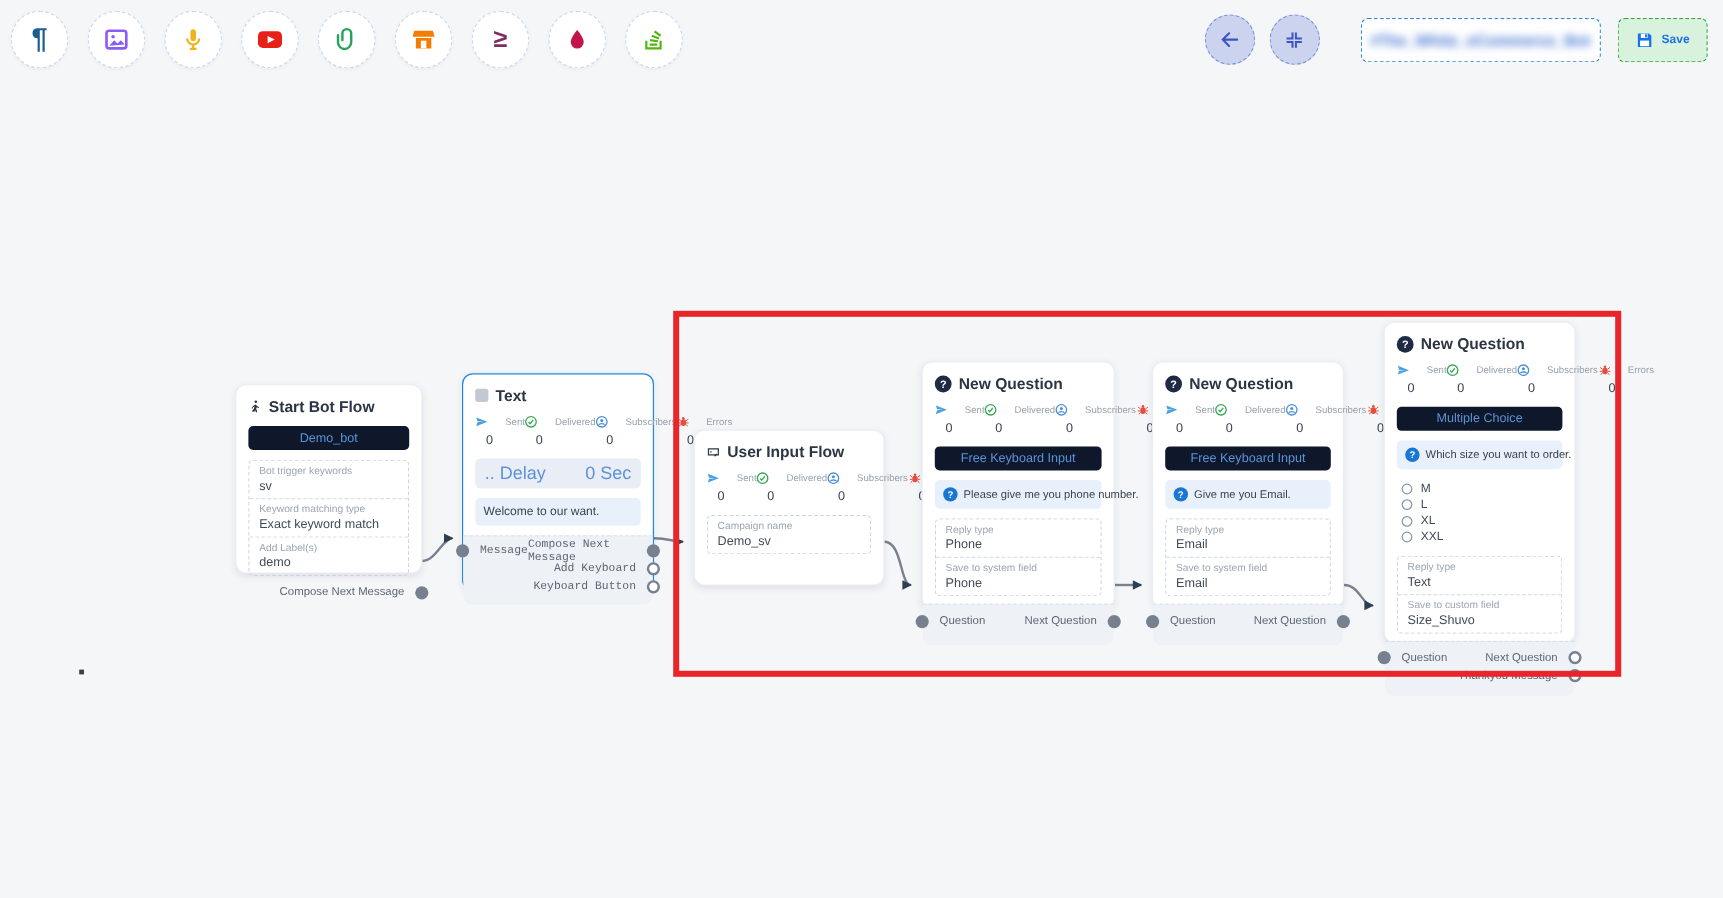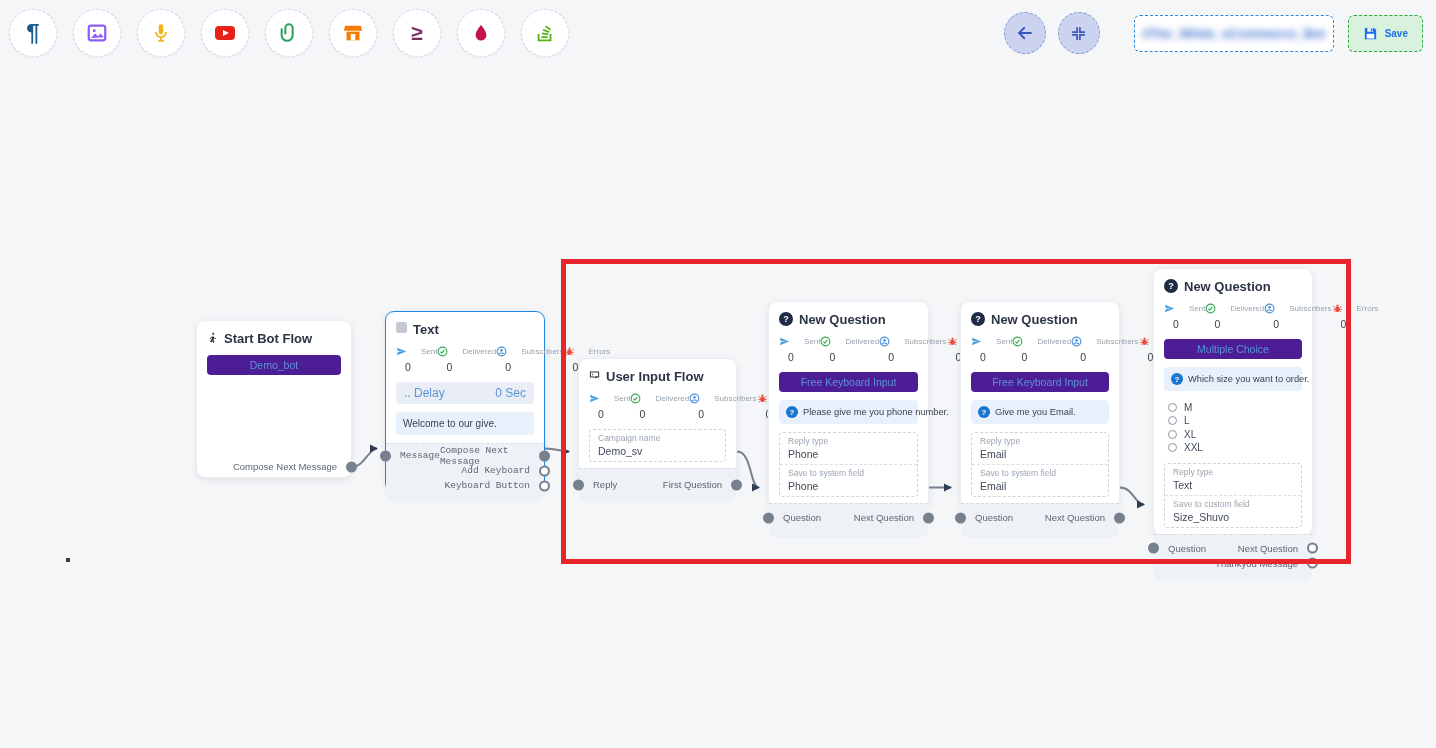--- a/index.html
+++ b/index.html
@@ -44,35 +44,35 @@
   }
   
   .edges { position:absolute; inset:0; z-index:1; pointer-events:none; }
   .node {
     position:absolute; background:#fff; border:1px solid #ebeef2; border-radius:9px;
     box-shadow:0 2px 6px rgba(40,60,90,.10);
     display:flex; flex-direction:column; z-index:2;
   }
   .node.selected { border:1.5px solid #1e88e5; }
   .nbody { padding:10px 10px 0; display:flex; flex-direction:column; }
-  .nhead { display:flex; align-items:flex-start; gap:6px; font-size:13px; font-weight:700; color:#2c3544; margin-bottom:9px; }
+  .nhead { display:flex; align-items:center; gap:6px; font-size:13px; font-weight:700; color:#2c3544; margin-bottom:9px; }
   .sq-icon { width:11px; height:11px; background:#c2c9d3; border-radius:2px; flex:none; }
   .qhead { width:14px; height:14px; border-radius:50%; background:#1f2a44; color:#fff;
     display:flex; align-items:center; justify-content:center; font-size:9px; font-weight:800; flex:none; }
   .qhead::after { content:"?"; }
   
   .stats { display:flex; justify-content:space-between; margin-bottom:9px; }
   .stat-top { display:flex; align-items:center; gap:14px; }
   .stat-label { font-size:8px; color:#98a2ae; }
   .stat-val { font-size:10.5px; color:#39424f; margin-top:4px; padding-left:9px; }
   
-  .pill { background:#4c1d95; color:#5b93d8; font-size:10.5px; text-align:center;
+  .pill { background:#0f172a; color:#5b93d8; font-size:10.5px; text-align:center;
     padding:4px 0; border-radius:4px; margin-bottom:8px; cursor:pointer; }
   .delay { display:flex; justify-content:space-between; background:#e9eef6; color:#5b93d8;
-    font-size:12px; padding:4px 8px; border-radius:4px; margin-bottom:8px; cursor:pointer; }
+    font-size:15px; padding:4px 8px; border-radius:4px; margin-bottom:8px; cursor:pointer; }
   .msg { background:#e8f1fb; border-radius:4px; padding:6px 7px; font-size:10px; color:#39424f;
     display:flex; gap:5px; align-items:center; margin-bottom:8px; }
   .qdot { width:12px; height:12px; border-radius:50%; background:#1976d2; color:#fff;
     font-size:8px; font-weight:800; display:flex; align-items:center; justify-content:center; flex:none; }
   .qdot::after { content:"?"; }
   .qtext { white-space:nowrap; font-size:9.3px; }
   
   .fields { border:1px dashed #ccd5e0; border-radius:4px; margin-bottom:6px; cursor:pointer; }
   .field { padding:3px 8px 4px; }
   .field + .field { border-top:1px dashed #d8dfe8; }
@@ -200,20 +200,34 @@
 <div class="node" style="left:196px;top:320px;width:156px;height:158px;">
   <div class="nbody">
     <div class="nhead">
       <svg viewBox="0 0 24 24" width="11" height="13">
           <circle cx="13.5" cy="3.8" r="2.3" fill="#2f3640"></circle>
           <path d="M6 21.5l4-5 1-4-2.5 1-1 3-1.8-.8 3-4.7 4.8-2 2.5 3 3.5 1.4-.7 1.9-3.3-1.3-1.6 3.4 2.1 2.6-.8 3.6-1.8-.4-.6-3.7-2.4 2.6z" fill="#2f3640"></path>
         </svg>
       <span>Start Bot Flow</span>
     </div>
     <div class="pill">Demo_bot</div>
+    <div class="fields">
+      <div class="field">
+        <div class="f-label">Bot trigger keywords</div>
+        <div class="f-value">sv</div>
+      </div>
+      <div class="field">
+        <div class="f-label">Keyword matching type</div>
+        <div class="f-value">Exact keyword match</div>
+      </div>
+      <div class="field">
+        <div class="f-label">Add Label(s)</div>
+        <div class="f-value">demo</div>
+      </div>
+    </div>
   </div>
   <div class="nfoot plain" style="padding:0 0 3px;">
     <div class="frow">
       <span class="fr">Compose Next Message</span>
       <span class="conn right"></span>
     </div>
   </div>
 </div>
 
 <div class="node selected" style="left:385px;top:311px;width:160px;height:181px;">
@@ -263,21 +277,21 @@
             <span class="stat-label">Errors</span>
           </div>
           <div class="stat-val">0</div>
         </div>
     </div>
     <div class="delay">
       <span>.. Delay</span>
       <span>0 Sec</span>
     </div>
     <div class="msg">
-      <span>Welcome to our give.</span>
+      <span>Welcome to our want.</span>
     </div>
   </div>
   <div class="nfoot" style="padding:4px 0 8px;font-family:Liberation Mono, monospace;">
     <div class="frow">
       <span class="conn left"></span>
       <span class="fl">Message</span>
       <span class="fr">Compose Next Message</span>
       <span class="conn right"></span>
     </div>
     <div class="frow">
@@ -344,28 +358,20 @@
           <div class="stat-val">0</div>
         </div>
     </div>
     <div class="fields">
       <div class="field">
         <div class="f-label">Campaign name</div>
         <div class="f-value">Demo_sv</div>
       </div>
     </div>
   </div>
-  <div class="nfoot" style="padding:8px 0 9px;">
-    <div class="frow">
-      <span class="conn left"></span>
-      <span class="fl">Reply</span>
-      <span class="fr">First Question</span>
-      <span class="conn right"></span>
-    </div>
-  </div>
 </div>
 
 <div class="node" style="left:768px;top:301px;width:161px;height:207px;">
   <div class="nbody">
     <div class="nhead">
       <span class="qhead"></span>
       <span>New Question</span>
     </div>
     <div class="stats">
       <div class="stat">

